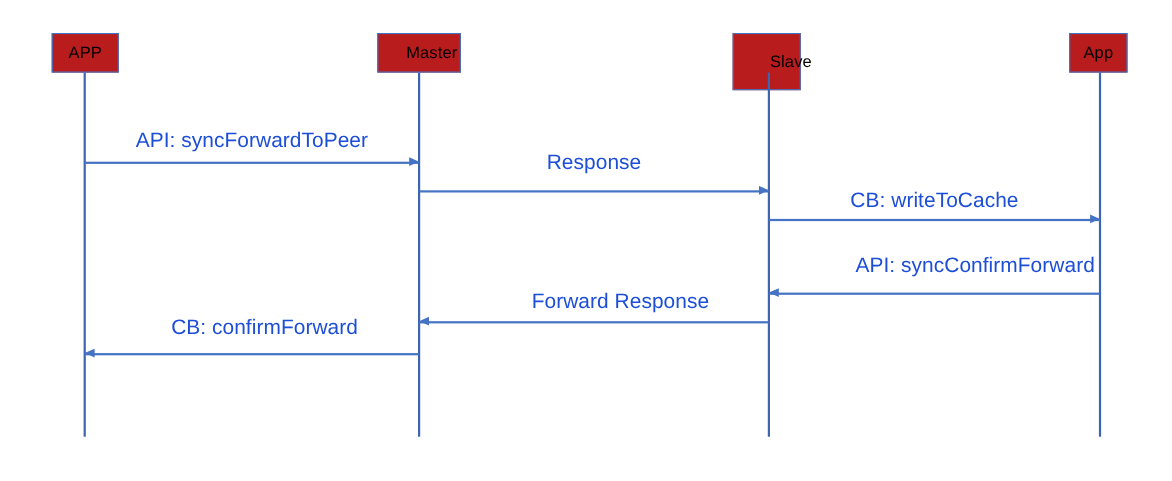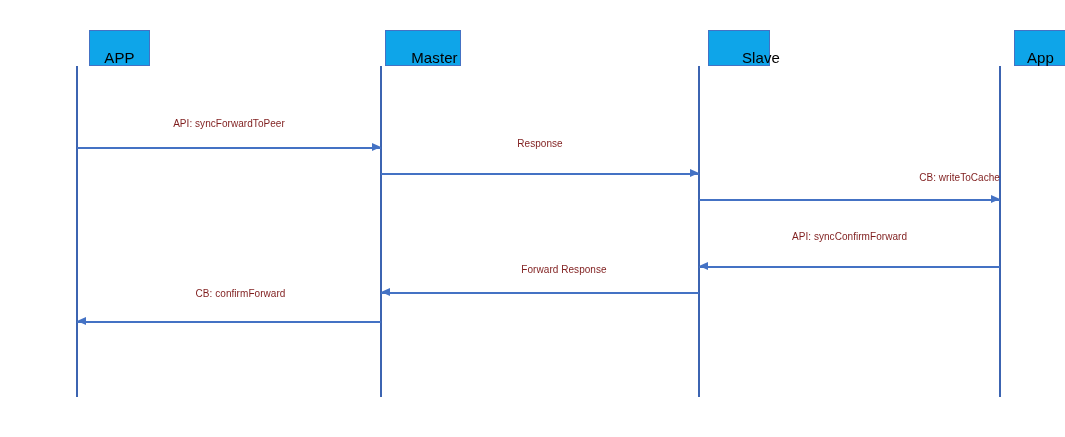--- a/index.html
+++ b/index.html
@@ -19,29 +19,28 @@
   }
   .lifeline-group {
     position: absolute;
     top: 0;
     left: 0;
   }
   .actor-box {
     position: absolute;
     box-sizing: border-box;
     border: 1.6px solid #4472C4;
-    background: #0ea5e9;
+    background: #b91c1c;
     display: flex;
-    align-items: flex-end;
+    align-items: center;
     justify-content: center;
     font-size: 15px;
     color: #000000;
     line-height: 1;
     letter-spacing: 0.1px;
-    margin-left: 42px;
   }
   .lifeline-stem {
     position: absolute;
     width: 1.6px;
     background: #3C64B1;
   }
   .msg-line {
     position: absolute;
     height: 1.5px;
     background: #4472C4;
@@ -54,22 +53,22 @@
     border-bottom: 4.5px solid transparent;
   }
   .arrow-head.right {
     border-left: 9px solid #4472C4;
   }
   .arrow-head.left {
     border-right: 9px solid #4472C4;
   }
   .msg-label {
     position: absolute;
-    font-size: 10px;
-    color: #7f1d1d;
+    font-size: 19px;
+    color: #1d4ed8;
     white-space: nowrap;
     text-align: center;
     line-height: 1;
     letter-spacing: 0.05px;
   }
 </style>
 </head>
 <body>
 
 <div id="diagram-canvas">
@@ -80,45 +79,45 @@
         </div>
         <div class="lifeline-stem" style="left: 76.2px; top: 66px; height: 331px;"></div>
       </div>
       <div class="lifeline-group">
         <div class="actor-box" style="left: 343px; top: 30px; width: 76px; height: 36px; padding-left: 23px;">
           <span>Master</span>
         </div>
         <div class="lifeline-stem" style="left: 380.2px; top: 66px; height: 331px;"></div>
       </div>
       <div class="lifeline-group">
-        <div class="actor-box" style="left: 666px; top: 30px; width: 62px; height: 36px; padding-left: 44px;">
+        <div class="actor-box" style="left: 666px; top: 30px; width: 62px; height: 52px; padding-left: 44px;">
           <span>Slave</span>
         </div>
         <div class="lifeline-stem" style="left: 698.2px; top: 66px; height: 331px;"></div>
       </div>
       <div class="lifeline-group">
         <div class="actor-box" style="left: 972px; top: 30px; width: 53px; height: 36px;">
           <span>App</span>
         </div>
         <div class="lifeline-stem" style="left: 999.2px; top: 66px; height: 331px;"></div>
       </div>
     </div>
   <div id="messages-layer">
       <div class="msg-line" style="left: 77px; top: 147px; width: 304px;"></div>
       <div class="arrow-head right" style="top: 143.3px; left: 372px;"></div>
       <div class="msg-label" style="left: 77px; width: 304px; top: 119px;">API: syncForwardToPeer</div>
       <div class="msg-line" style="left: 381px; top: 173px; width: 318px;"></div>
       <div class="arrow-head right" style="top: 169.3px; left: 690px;"></div>
       <div class="msg-label" style="left: 381px; width: 318px; top: 139px;">Response</div>
       <div class="msg-line" style="left: 699px; top: 199px; width: 301px;"></div>
       <div class="arrow-head right" style="top: 195.3px; left: 991px;"></div>
-      <div class="msg-label" style="left: 699px; width: 301px; top: 173px; text-align: right;">CB: writeToCache</div>
+      <div class="msg-label" style="left: 699px; width: 301px; top: 173px;">CB: writeToCache</div>
       <div class="msg-line" style="left: 699px; top: 266px; width: 301px;"></div>
       <div class="arrow-head left" style="top: 262.3px; left: 699px;"></div>
-      <div class="msg-label" style="left: 699px; width: 301px; top: 232px;">API: syncConfirmForward</div>
+      <div class="msg-label" style="left: 699px; width: 301px; top: 232px; padding-left: 37px;">API: syncConfirmForward</div>
       <div class="msg-line" style="left: 381px; top: 292px; width: 318px;"></div>
       <div class="arrow-head left" style="top: 288.3px; left: 381px;"></div>
       <div class="msg-label" style="left: 381px; width: 366px; top: 265px;">Forward Response</div>
       <div class="msg-line" style="left: 77px; top: 321px; width: 304px;"></div>
       <div class="arrow-head left" style="top: 317.3px; left: 77px;"></div>
       <div class="msg-label" style="left: 77px; width: 327px; top: 289px;">CB: confirmForward</div>
     </div>
 </div>
 
 </body></html>

